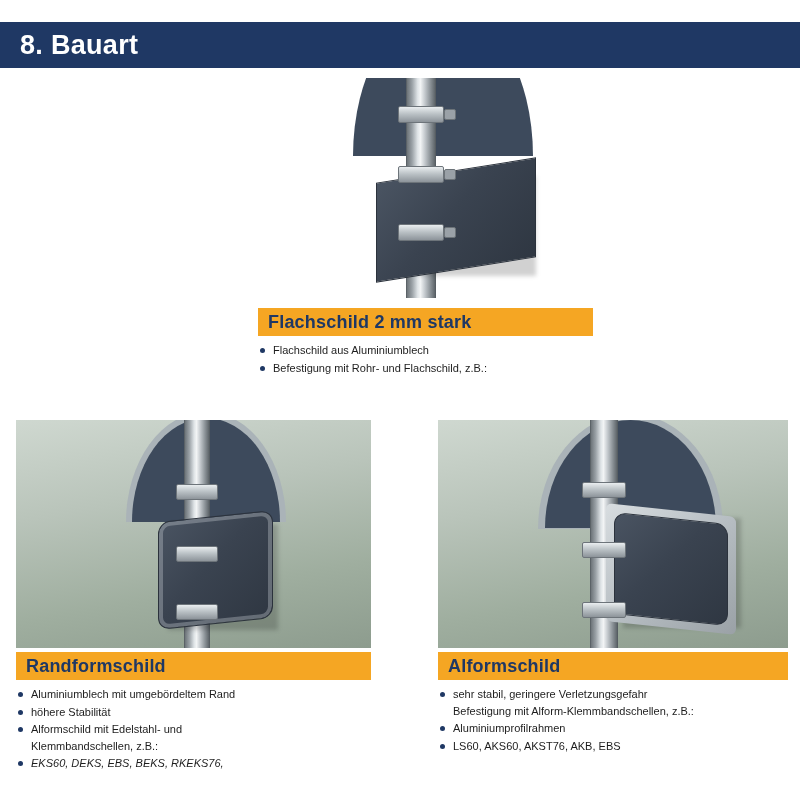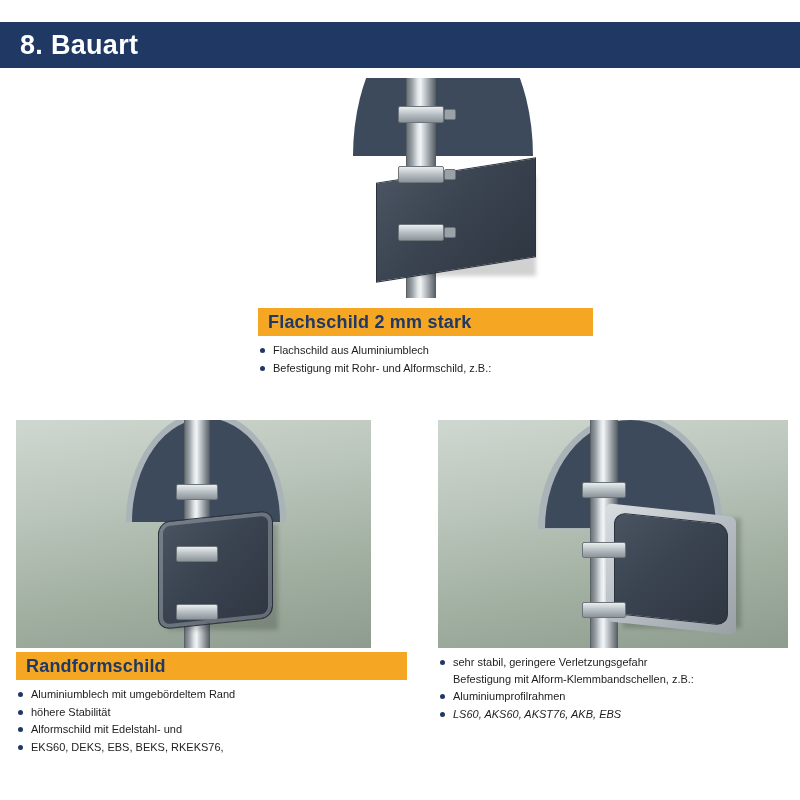--- a/index.html
+++ b/index.html
@@ -149,21 +149,21 @@
 
   
   #sec1 { left: 258px; top: 78px; width: 340px; }
   #photo1 { width: 340px; height: 220px; }
   #sec1 .label-bar { width: 335px; margin-top: 10px; }
   #sec1 .bullets { width: 340px; }
 
   
   #sec2 { left: 16px; top: 420px; width: 355px; }
   #photo2 { width: 355px; height: 228px; }
-  #sec2 .label-bar { width: 391px; margin-top: 4px; }
+  #sec2 .label-bar { width: 355px; margin-top: 4px; }
 
   
   #sec3 { left: 438px; top: 420px; width: 350px; }
   #photo3 { width: 350px; height: 228px; }
   #sec3 .label-bar { width: 350px; margin-top: 4px; }
 </style>
 </head>
 <body>
 
 <div class="header">
@@ -195,21 +195,21 @@
 
   <div class="label-bar">
     <span class="label-text">Flachschild 2 mm stark</span>
   </div>
 
   <ul class="bullets">
     <li>
       <span>Flachschild aus Aluminiumblech</span>
     </li>
     <li>
-      <span>Befestigung mit Rohr- und Alformschild, z.B.:</span>
+      <span>Befestigung mit Rohr- und Flachschild, z.B.:</span>
     </li>
   </ul>
 </div>
 
 <div class="section" id="sec2">
 
   <div class="photo" id="photo2">
     <div class="bg-sky"></div>
 
     <div class="dome-rim" style="left:110px; top:-8px; width:160px; height:110px;"></div>
@@ -232,22 +232,23 @@
 
   <ul class="bullets">
     <li>
       <span>Aluminiumblech mit umgebördeltem Rand</span>
     </li>
     <li>
       <span>höhere Stabilität</span>
     </li>
     <li>
       <span>Alformschild mit Edelstahl- und</span>
-    </li>
-    <li style="list-style:none;">
+      <span class="cont">Klemmbandschellen, z.B.:</span>
+    </li>
+    <li style="list-style:none;font-style:italic;">
       <span>EKS60, DEKS, EBS, BEKS, RKEKS76,</span>
     </li>
   </ul>
 </div>
 
 <div class="section" id="sec3">
 
   <div class="photo" id="photo3">
     <div class="bg-sky"></div>
 
@@ -259,26 +260,29 @@
     <div class="shadow-soft" style="left:185px; top:98px; width:118px; height:110px;"></div>
 
     <div class="plate-frame" style="left:168px; top:90px; width:130px; height:118px; transform: skewY(6deg);"></div>
     <div class="plate plate-round" style="left:176px; top:98px; width:114px; height:102px; transform: skewY(6deg);"></div>
 
     <div class="clamp" style="left:144px; top:62px; width:44px; height:16px;"></div>
     <div class="clamp" style="left:144px; top:122px; width:44px; height:16px;"></div>
     <div class="clamp" style="left:144px; top:182px; width:44px; height:16px;"></div>
   </div>
 
+  <div class="label-bar">
+    <span class="label-text">Alformschild</span>
+  </div>
 
   <ul class="bullets">
     <li>
       <span>sehr stabil, geringere Verletzungsgefahr</span>
       <span class="cont">Befestigung mit Alform-Klemmbandschellen, z.B.:</span>
     </li>
     <li>
       <span>Aluminiumprofilrahmen</span>
     </li>
-    <li style="list-style:none;font-style:italic;">
+    <li style="list-style:none;">
       <span>LS60, AKS60, AKST76, AKB, EBS</span>
     </li>
   </ul>
 </div>
 
 </body></html>

